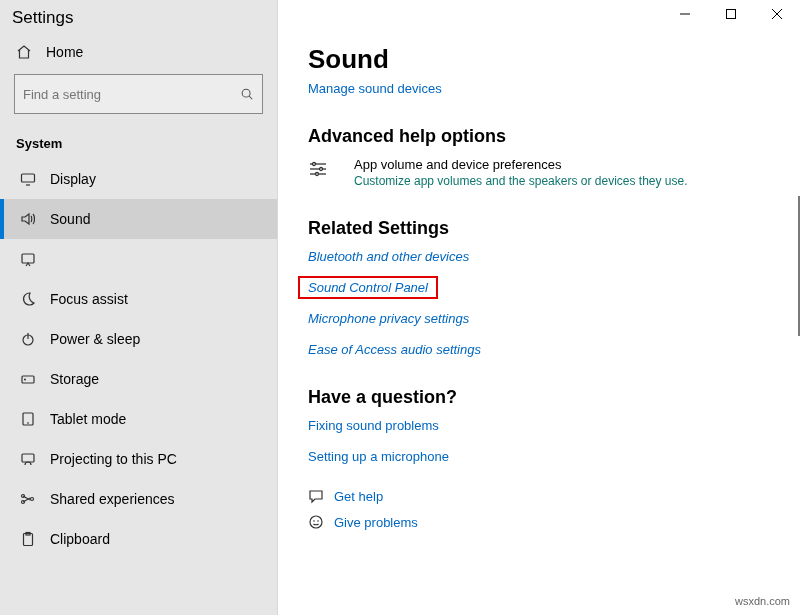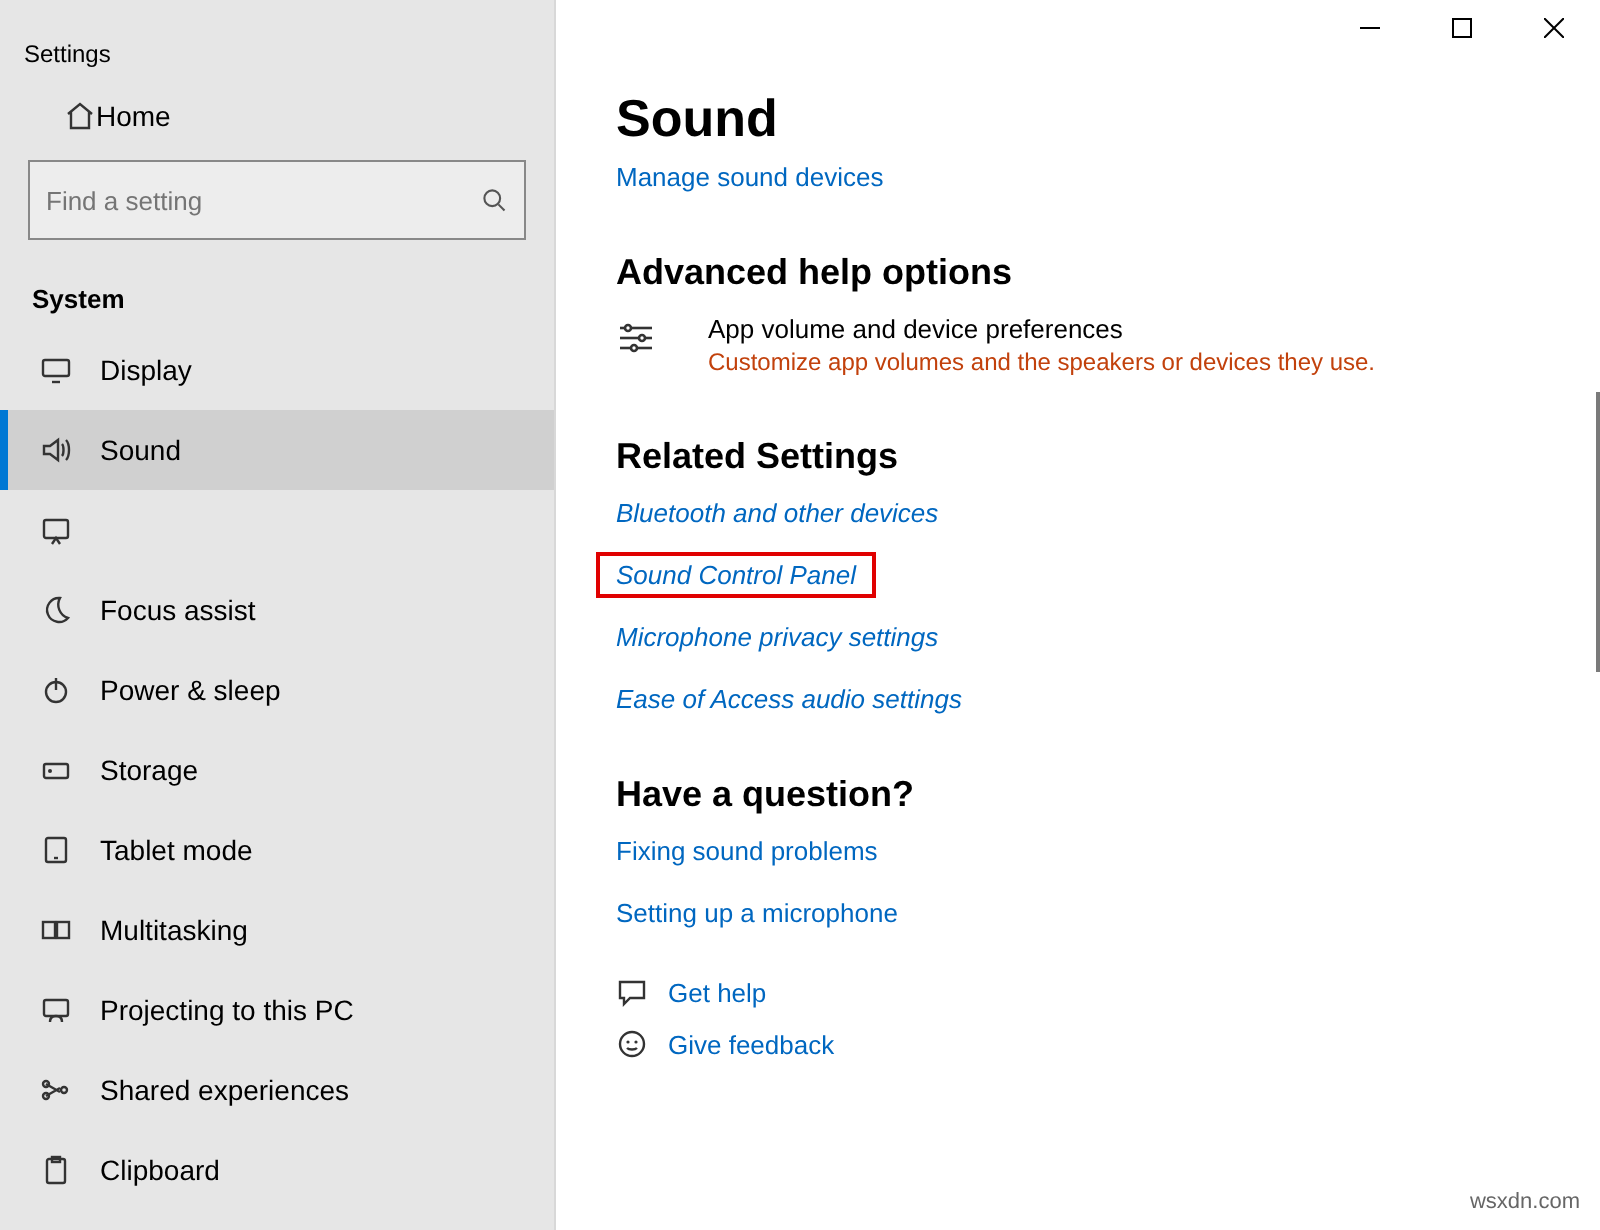--- a/index.html
+++ b/index.html
@@ -13,26 +13,26 @@
       display: flex;
     }
     
     .sidebar {
       width: 278px;
       background: #e6e6e6;
       border-right: 1px solid #d8d8d8;
       display: flex; flex-direction: column;
     }
     .titlebar {
-      padding: 20px 12px 6px;
-      font-size: 12px;
+      padding: 8px 12px 6px;
+      font-size: 17px;
     }
     .home-row {
-      display: flex; align-items: flex-end; 
-      padding: 10px 32px 8px;
+      display: flex; align-items: flex-end; gap: 14px;
+      padding: 10px 16px 8px;
       font-size: 14px;
     }
     .search-wrap { padding: 6px 14px 8px; }
     .search-box {
       display: flex; align-items: center;
       background: #ededed;
       border: 1px solid #888;
       height: 40px; padding: 0 8px;
     }
     .search-input {
@@ -72,21 +72,21 @@
       position: relative; height: 100%;
     }
     .content-inner { padding-left: 0; }
     .scroll-mark { position: absolute; right: 0; top: 196px; width: 2px; height: 140px; background: #7a7a7a; }
     h1 { font-size: 26px; font-weight: 600; margin-bottom: 6px; }
     .link { color: #0067c0; font-size: 13px; cursor: default; display: inline-block; }
     h2 { font-size: 18px; font-weight: 600; margin-top: 30px; margin-bottom: 10px; }
     .adv-row { display: flex; align-items: flex-start; gap: 26px; }
     .adv-row .ico { margin-top: 2px; }
     .adv-title { font-size: 13px; }
-    .adv-sub { font-size: 12px; color: #c2410c; margin-top: 2px; }
+    .adv-sub { font-size: 12px; color: #0f766e; margin-top: 2px; }
     .link-list .link { display: block; margin: 0 0 16px; }
     .related-list .link { display: block; margin: 0 0 16px; font-style: italic; }
     .boxed { outline: 2px solid #e00000; outline-offset: 2px; padding: 0 6px; margin-left: -6px !important; width: fit-content; }
     .help-row { display: flex; align-items: center; gap: 10px; margin-bottom: 10px; }
     .help-row .ico { width: 16px; }
     .wm { position: absolute; right: 10px; bottom: 8px; font-size: 11px; color: #666; }
     svg { display: block; }
   </style>
 </head>
 <body>
@@ -171,29 +171,20 @@
       <span>Storage</span>
     </div>
     <div class="nav-item">
       <span class="ico">
           <svg width="16" height="16" viewBox="0 0 16 16">
             <rect x="3" y="2" width="10" height="12" rx="1" fill="none" stroke="#333" stroke-width="1.2"></rect>
             <line x1="7" y1="12" x2="9" y2="12" stroke="#333" stroke-width="1.2"></line>
           </svg>
         </span>
       <span>Tablet mode</span>
-    </div>
-    <div class="nav-item">
-      <span class="ico">
-          <svg width="16" height="16" viewBox="0 0 16 16">
-            <rect x="1.5" y="4" width="6" height="8" fill="none" stroke="#333" stroke-width="1.2"></rect>
-            <rect x="8.5" y="4" width="6" height="8" fill="none" stroke="#333" stroke-width="1.2"></rect>
-          </svg>
-        </span>
-      <span>Multitasking</span>
     </div>
     <div class="nav-item">
       <span class="ico">
           <svg width="16" height="16" viewBox="0 0 16 16">
             <rect x="2" y="3" width="12" height="8" rx="1" fill="none" stroke="#333" stroke-width="1.2"></rect>
             <path d="M5 14c0-2 1-3 3-3s3 1 3 3" fill="none" stroke="#333" stroke-width="1.2"></path>
           </svg>
         </span>
       <span>Projecting to this PC</span>
     </div>
@@ -291,19 +282,19 @@
       </div>
       <div class="help-row">
         <span class="ico">
             <svg width="16" height="16" viewBox="0 0 16 16">
               <circle cx="8" cy="8" r="6" fill="none" stroke="#333" stroke-width="1.2"></circle>
               <circle cx="6" cy="7" r="0.8" fill="#333"></circle>
               <circle cx="10" cy="7" r="0.8" fill="#333"></circle>
               <path d="M5.5 10c1 1 4 1 5 0" fill="none" stroke="#333" stroke-width="1.2"></path>
             </svg>
           </span>
-        <span class="link">Give feedback</span>
+        <span class="link">Give problems</span>
       </div>
     </div>
   </div>
 
   <div class="wm">wsxdn.com</div>
 </div>
 
 </body></html>

